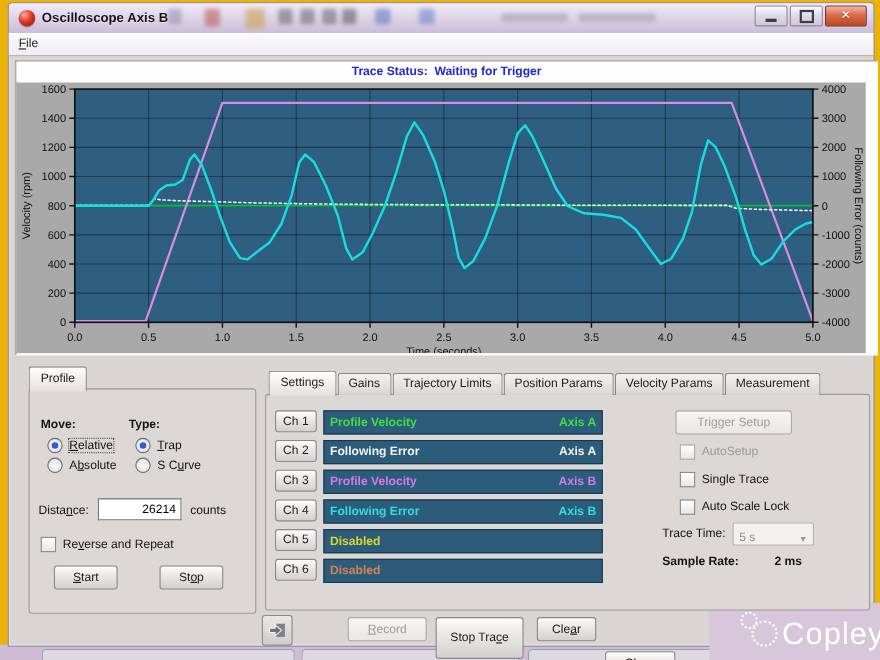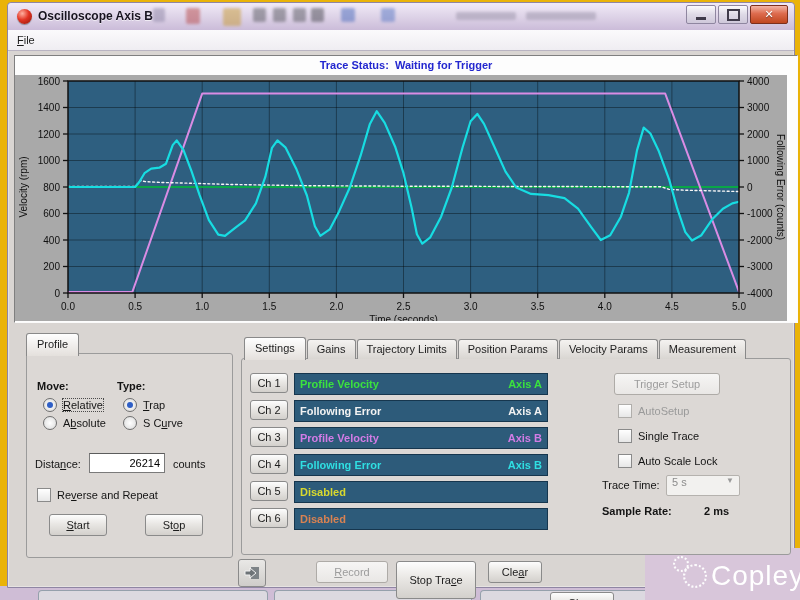--- a/index.html
+++ b/index.html
@@ -65,21 +65,21 @@
   .btn{position:absolute;border:1px solid #8a8a8a;border-radius:3px;font-size:11px;color:#1c1c1c;
        background:linear-gradient(#fdfdfd,#e9e7e4 45%,#d3d0cc);
        display:flex;align-items:center;justify-content:center;
        font-family:"Liberation Sans","DejaVu Sans",sans-serif;}
   .btn.disabled{color:#9c9c9c;border-color:#aeaba7;background:linear-gradient(#f6f5f4,#e9e7e5);}
 
   .textinput{position:absolute;border:1px solid #7a7a7a;border-top-color:#5c5c5c;background:#fff;
        font-size:11px;text-align:right;padding:0 4px 0 0;font-family:"Liberation Sans","DejaVu Sans",sans-serif;}
 
   .dd{position:absolute;height:19px;background:#f2f1ef;border:1px solid #b5b2ae;border-radius:2px;
-      display:flex;align-items:flex-start;justify-content:space-between;
+      display:flex;align-items:flex-end;justify-content:space-between;
       font-size:11px;color:#8c8c8c;padding:0 5px;}
   .dd .arrow{font-size:8px;color:#9a9a9a;}
 
   
   .ch-row{position:absolute;left:0;width:100%;height:20px;}
   .chbtn{width:38px;height:20px;left:8px;top:0;}
   .ch-bar{position:absolute;left:52px;top:0;width:242px;height:20px;background:#2d5b7a;
           border:1px solid #16364e;display:flex;align-items:center;justify-content:space-between;
           padding:0 5px;font-size:11px;font-weight:bold;}
 

